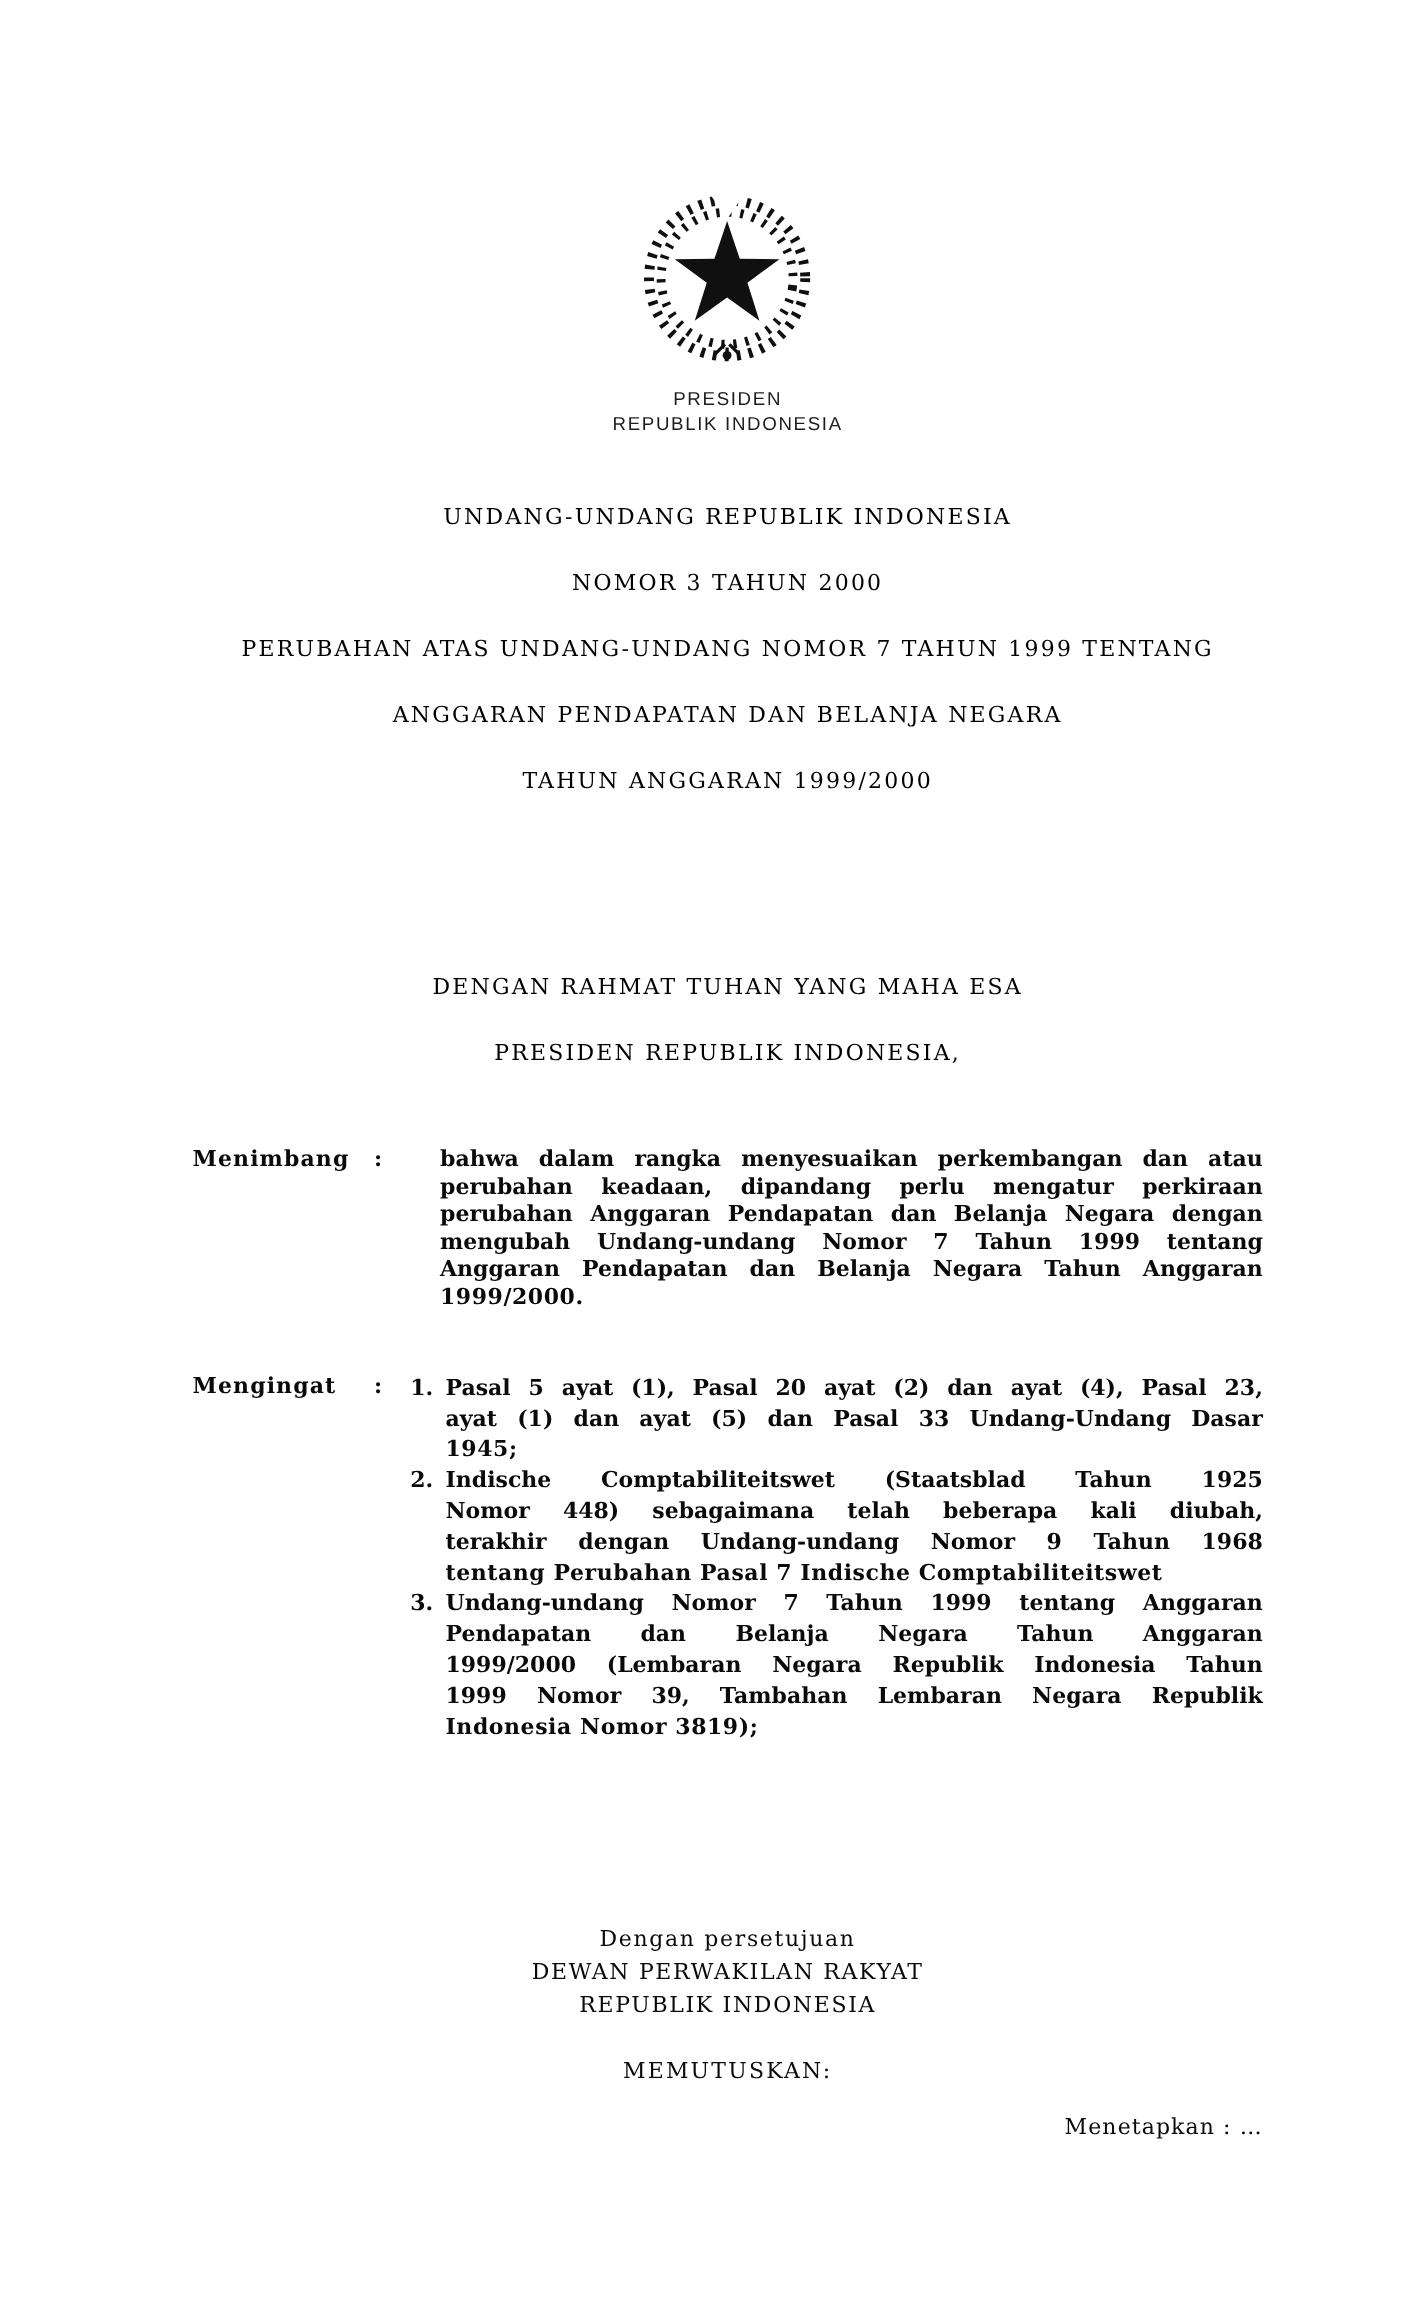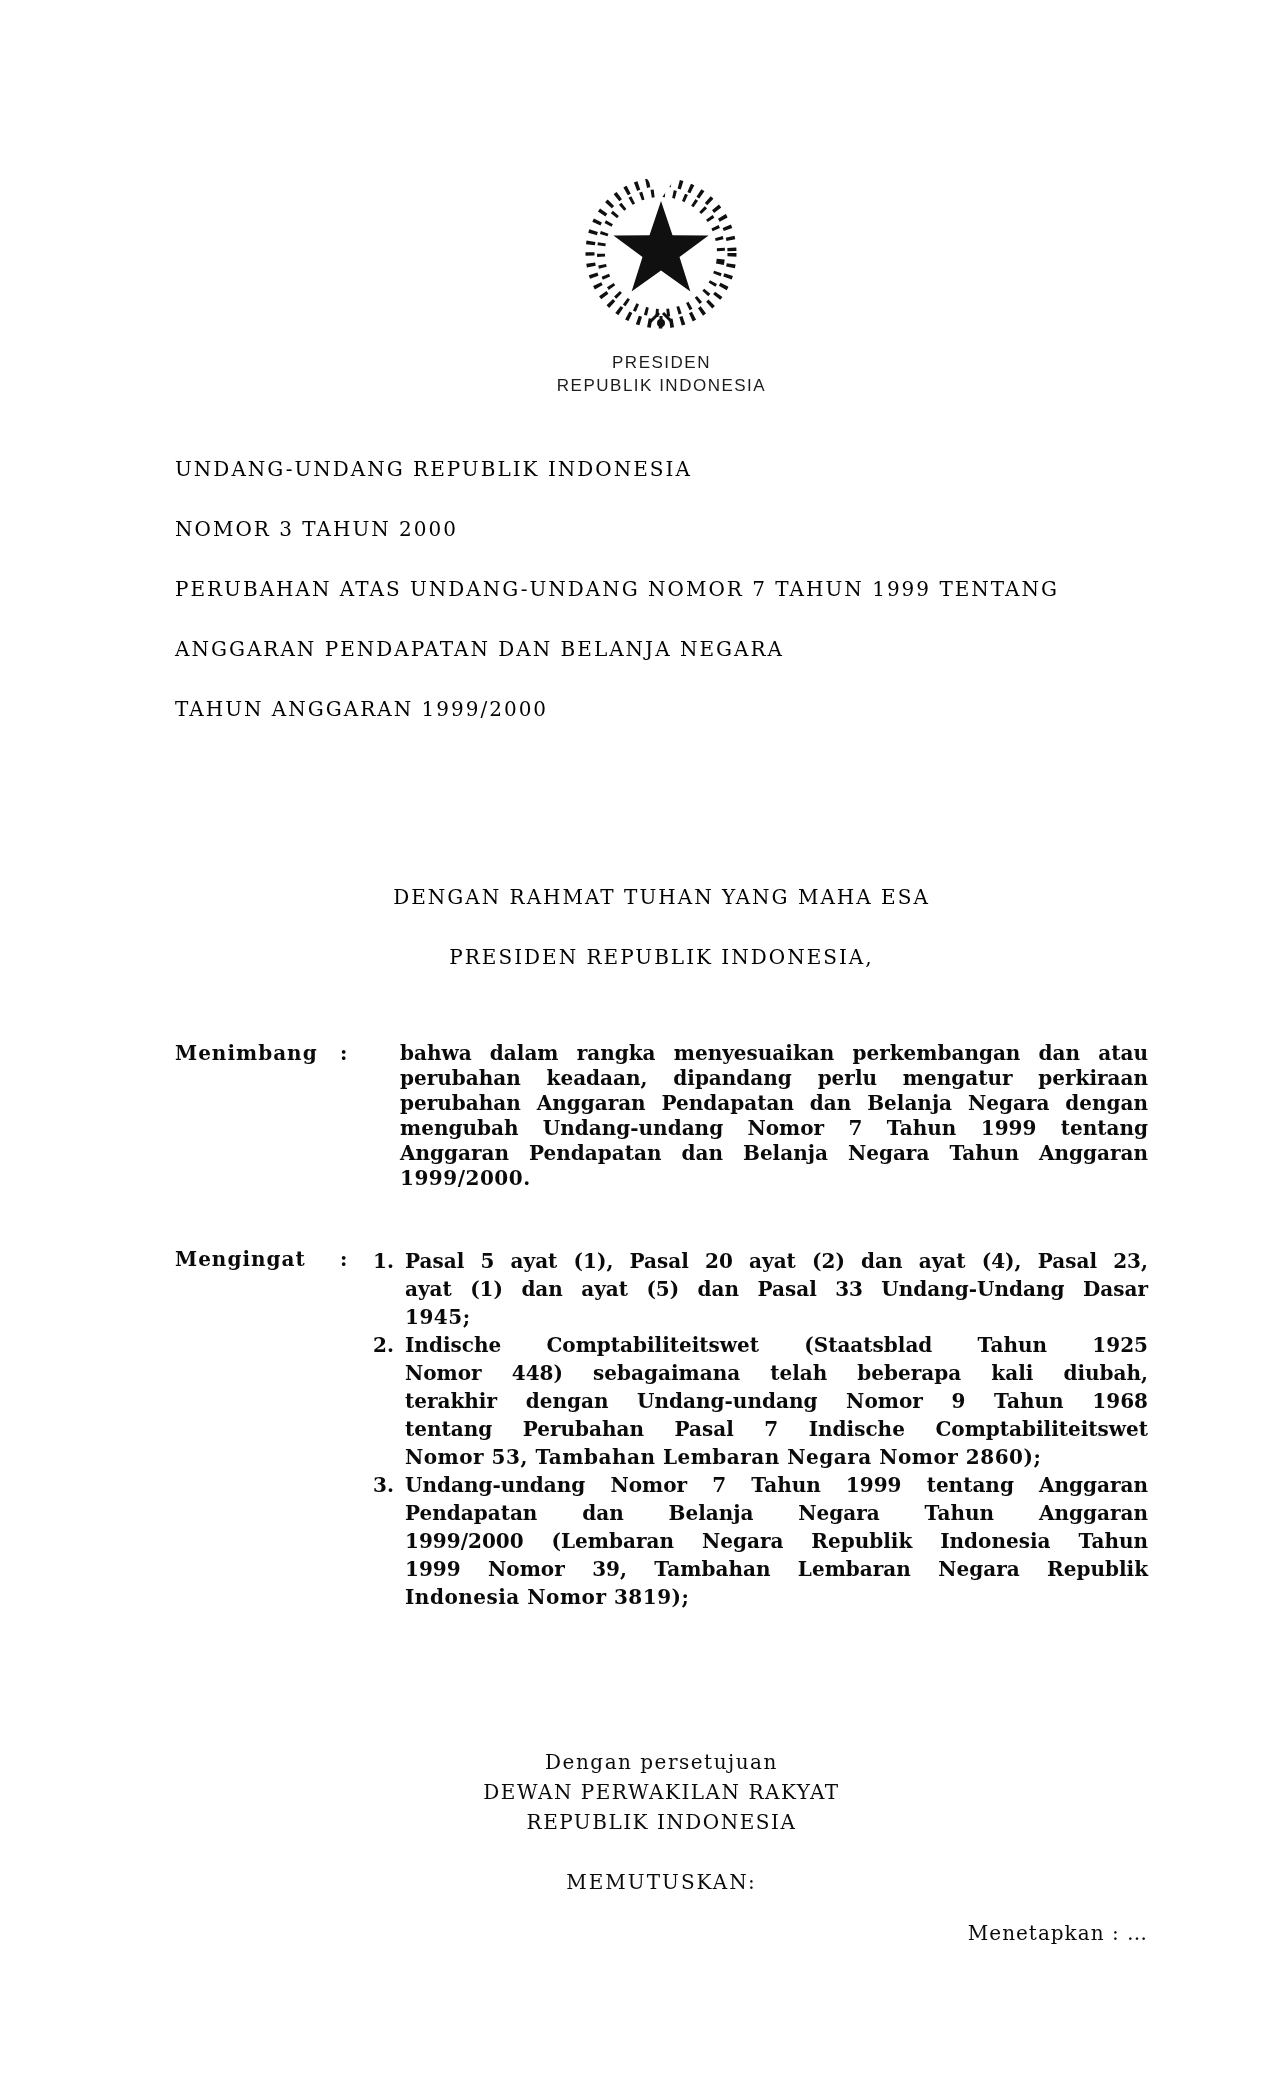--- a/index.html
+++ b/index.html
@@ -19,21 +19,21 @@
   
   .letterhead {
     position: absolute; left: 175px; top: 351px; width: 973px;
     text-align: center;
     font-family: "Liberation Sans", sans-serif;
     font-size: 17px; line-height: 23px; letter-spacing: 1.5px;
     color: #1c1c1c;
   }
 
   
-  .title-block { position: absolute; left: 175px; top: 456px; width: 973px; }
+  .title-block { position: absolute; left: 175px; top: 456px; width: 973px; text-align: center; }
   .preamble    { position: absolute; left: 175px; top: 884px; width: 973px; text-align: center; }
   .title-line  {
     font-size: 20px; line-height: 26px; letter-spacing: 2px;
     margin-bottom: 34px; color: #000;
   }
 
   
   .clause { position: absolute; left: 175px; width: 973px; display: flex; align-items: flex-start; font-size: 20px; font-weight: bold; }
   #menimbang { top: 1041px; }
   #mengingat { top: 1247px; }
@@ -140,21 +140,20 @@
           </div>
         </div>
         <div class="list-item">
           <div class="item-number">2.</div>
           <div class="item-lines">
 
           <div class="jline">Indische Comptabiliteitswet (Staatsblad Tahun 1925</div>
             <div class="jline">Nomor 448) sebagaimana telah beberapa kali diubah,</div>
             <div class="jline">terakhir dengan Undang-undang Nomor 9 Tahun 1968</div>
             <div class="jline">tentang Perubahan Pasal 7 Indische Comptabiliteitswet</div>
-            <div class="jline">Nomor 53, Tambahan Lembaran Negara Nomor 2860);</div>
           </div>
         </div>
         <div class="list-item">
           <div class="item-number">3.</div>
           <div class="item-lines">
 
           <div class="jline">Undang-undang Nomor 7 Tahun 1999 tentang Anggaran</div>
             <div class="jline">Pendapatan dan Belanja Negara Tahun Anggaran</div>
             <div class="jline">1999/2000 (Lembaran Negara Republik Indonesia Tahun</div>
             <div class="jline">1999 Nomor 39, Tambahan Lembaran Negara Republik</div>

